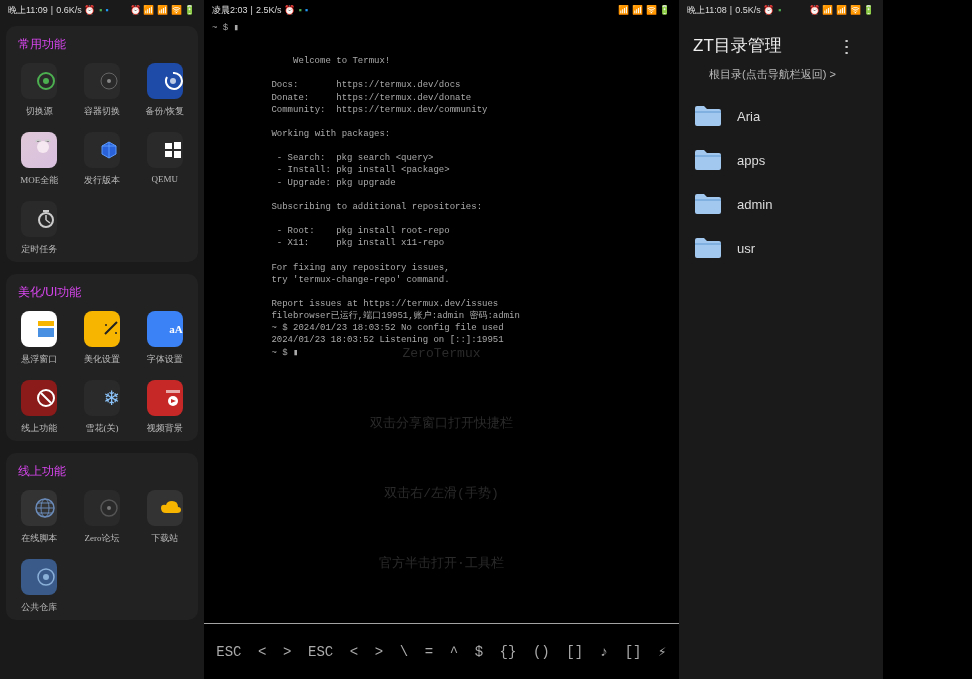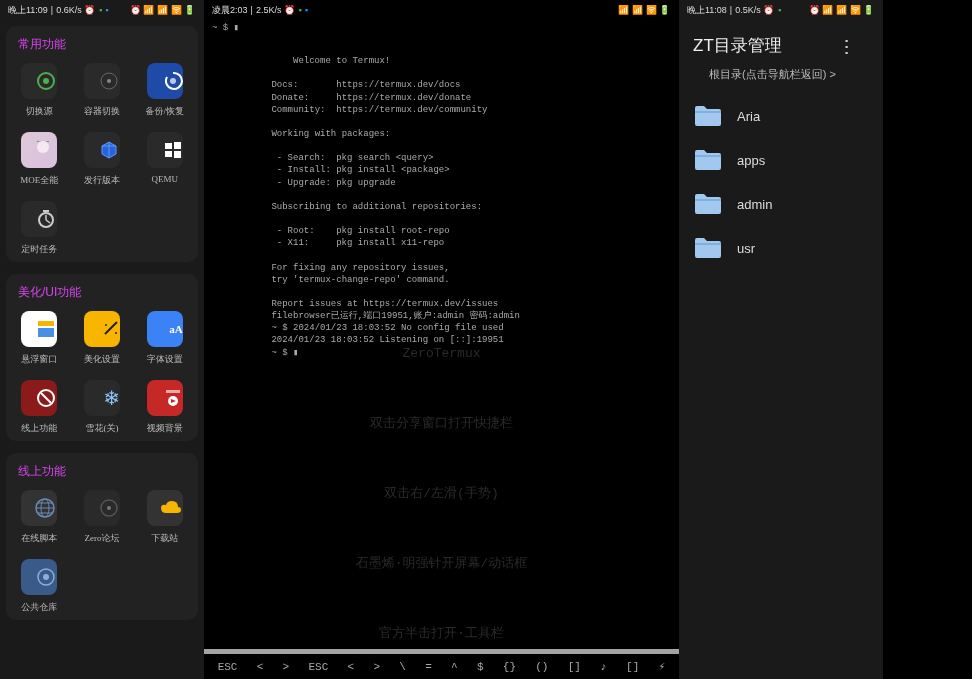--- a/index.html
+++ b/index.html
@@ -108,24 +108,24 @@
       text-align: center;
       color: #2a2a2a;
       font-size: 13px;
       line-height: 1.8;
       pointer-events: none;
     }
     .key-row {
       display: flex;
       align-items: center;
       justify-content: space-around;
-      padding: 6px 4px;
-      border-top: 5px solid #a3a3a3;
+      padding: 19px 4px;
+      border-top: 1px solid #a3a3a3;
       font-family: "Courier New", monospace;
-      font-size: 11px;
+      font-size: 14px;
       color: #aaa;
     }
     .key {
       cursor: pointer;
     }
 
     
     .file-header {
       display: flex;
       justify-content: space-between;
@@ -400,21 +400,20 @@
 
            Report issues at https://termux.dev/issues
            filebrowser已运行,端口19951,账户:admin 密码:admin
            ~ $ 2024/01/23 18:03:52 No config file used
            2024/01/23 18:03:52 Listening on [::]:19951
            ~ $ ▮</span>
     <div class="watermark">
       <div>ZeroTermux</div>
       <div>双击分享窗口打开快捷栏</div>
       <div>双击右/左滑(手势)</div>
-      <div>石墨烯·明强针开屏幕/动话框</div>
       <div>官方半击打开·工具栏</div>
       
       
     </div>
   </div>
   <div class="key-row">
     <span class="key">ESC</span>
     <span class="key">&lt;</span>
     <span class="key">&gt;</span>
     <span class="key">ESC</span>

